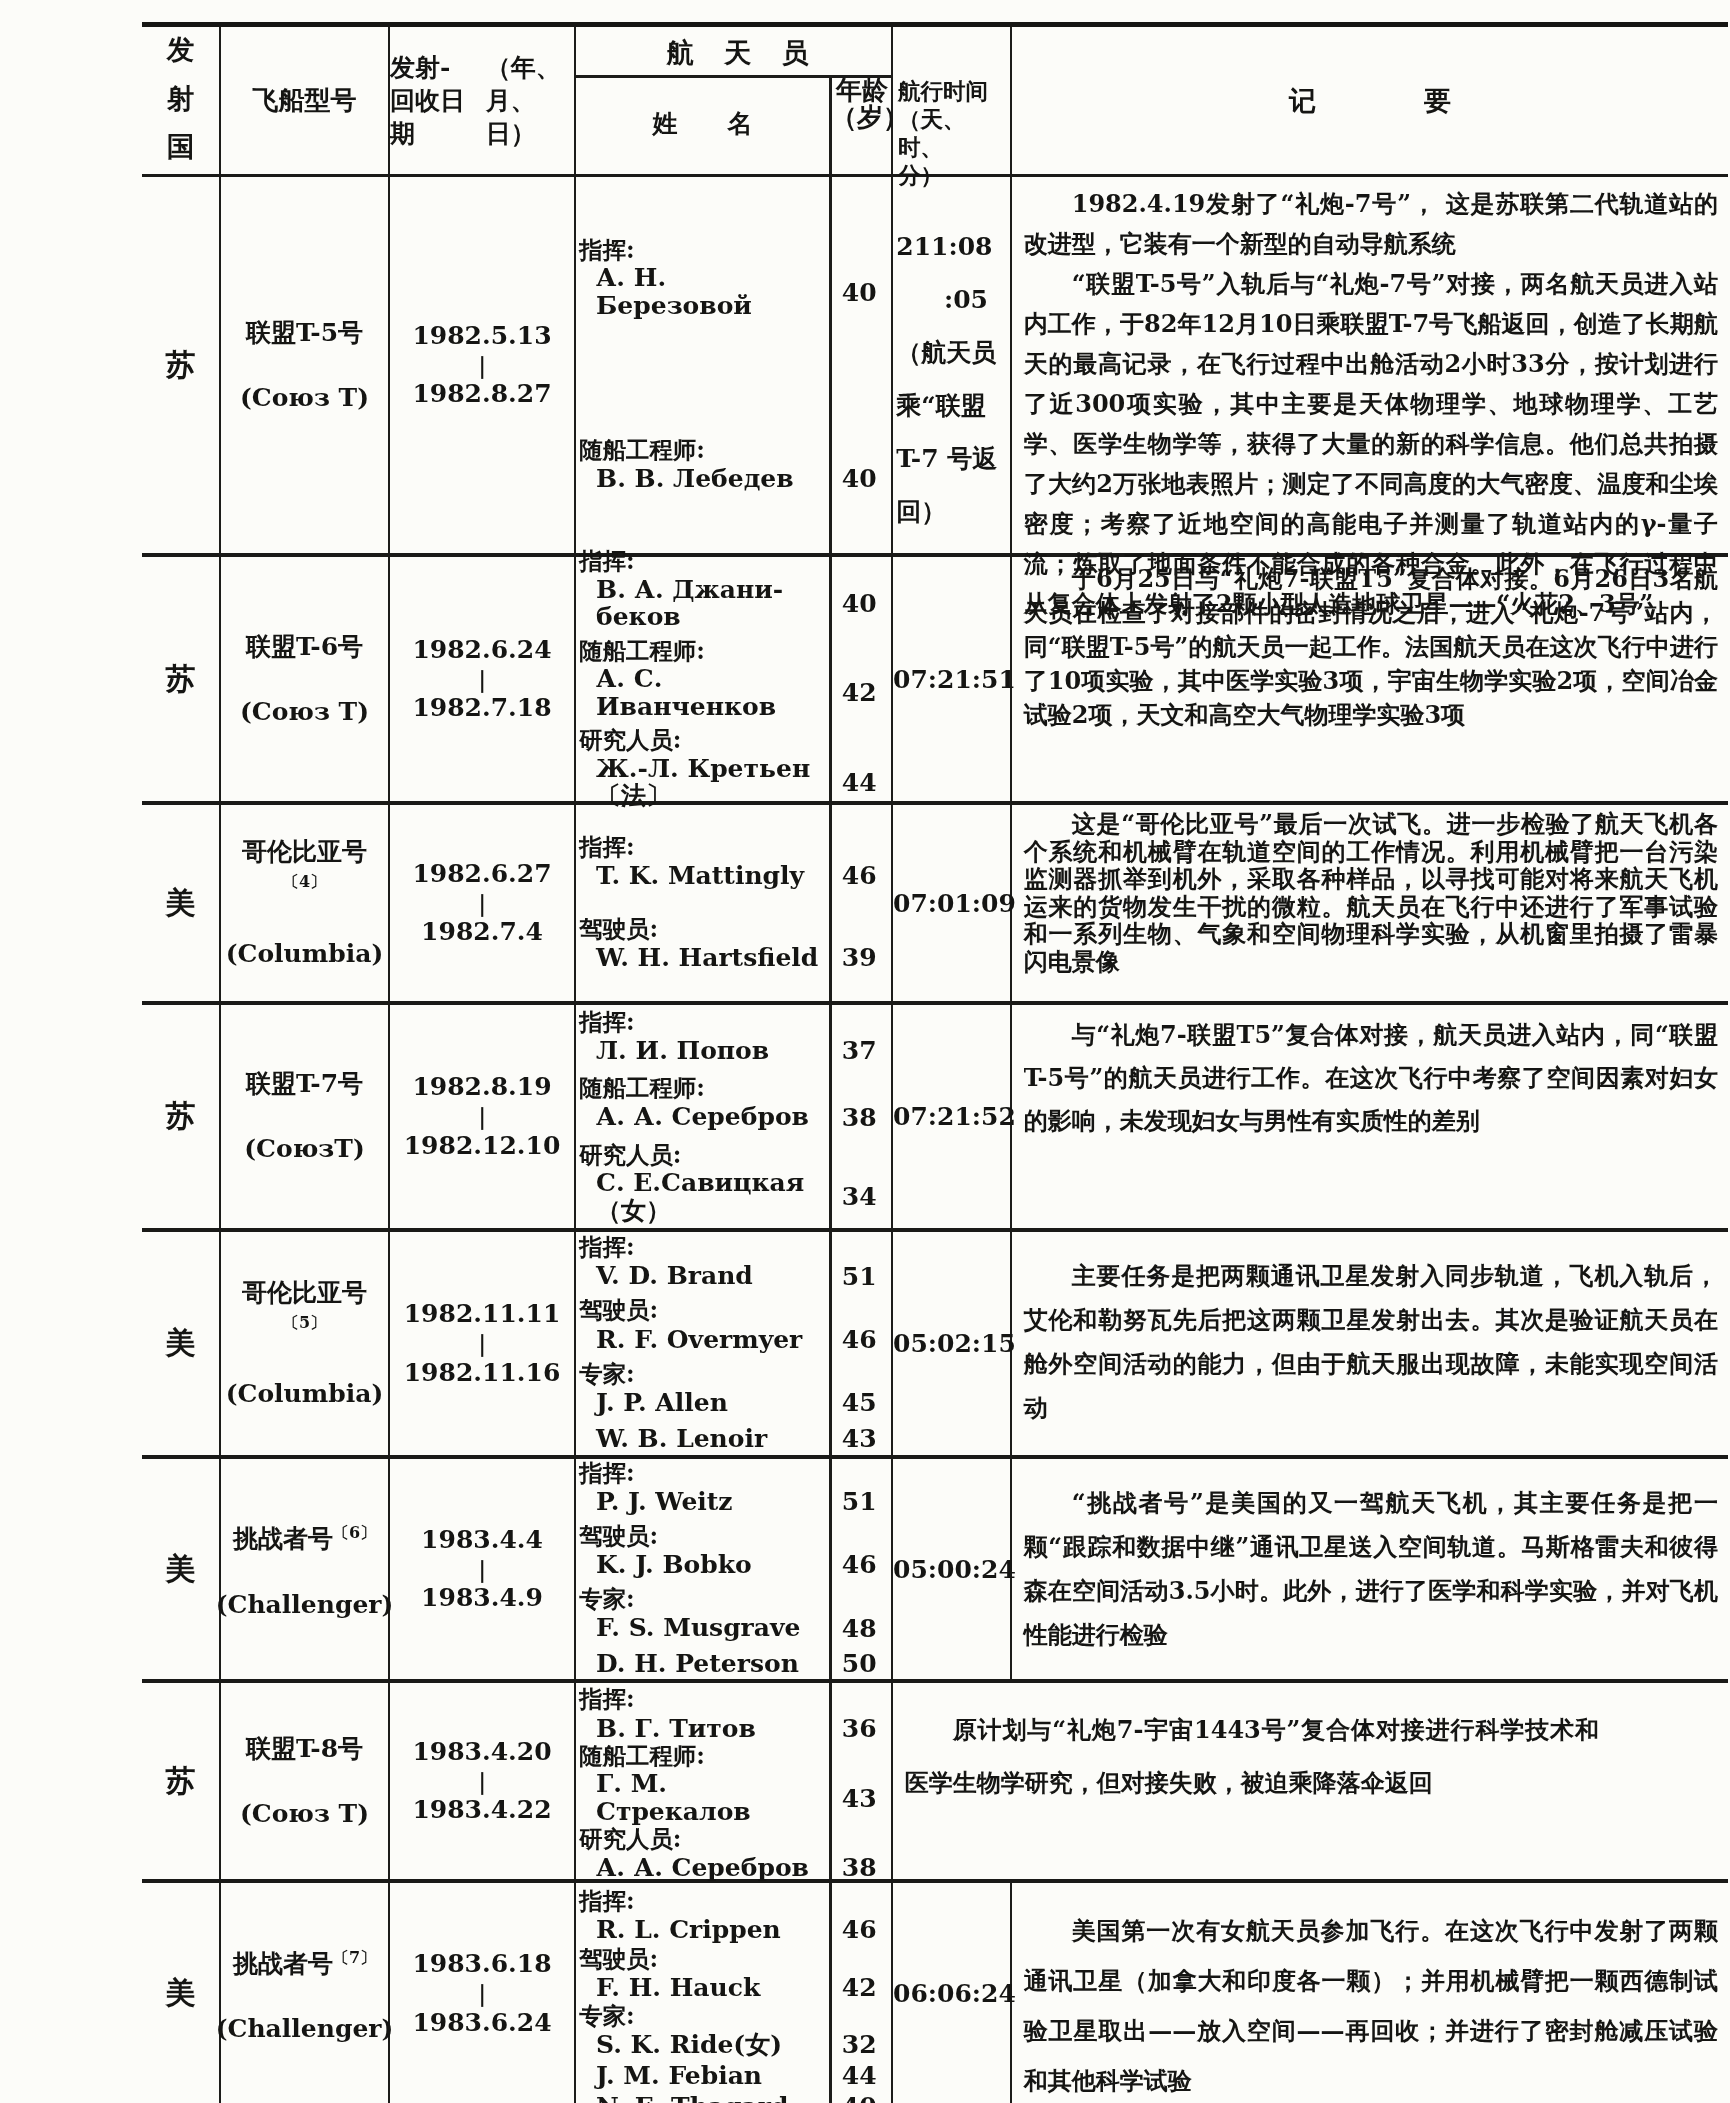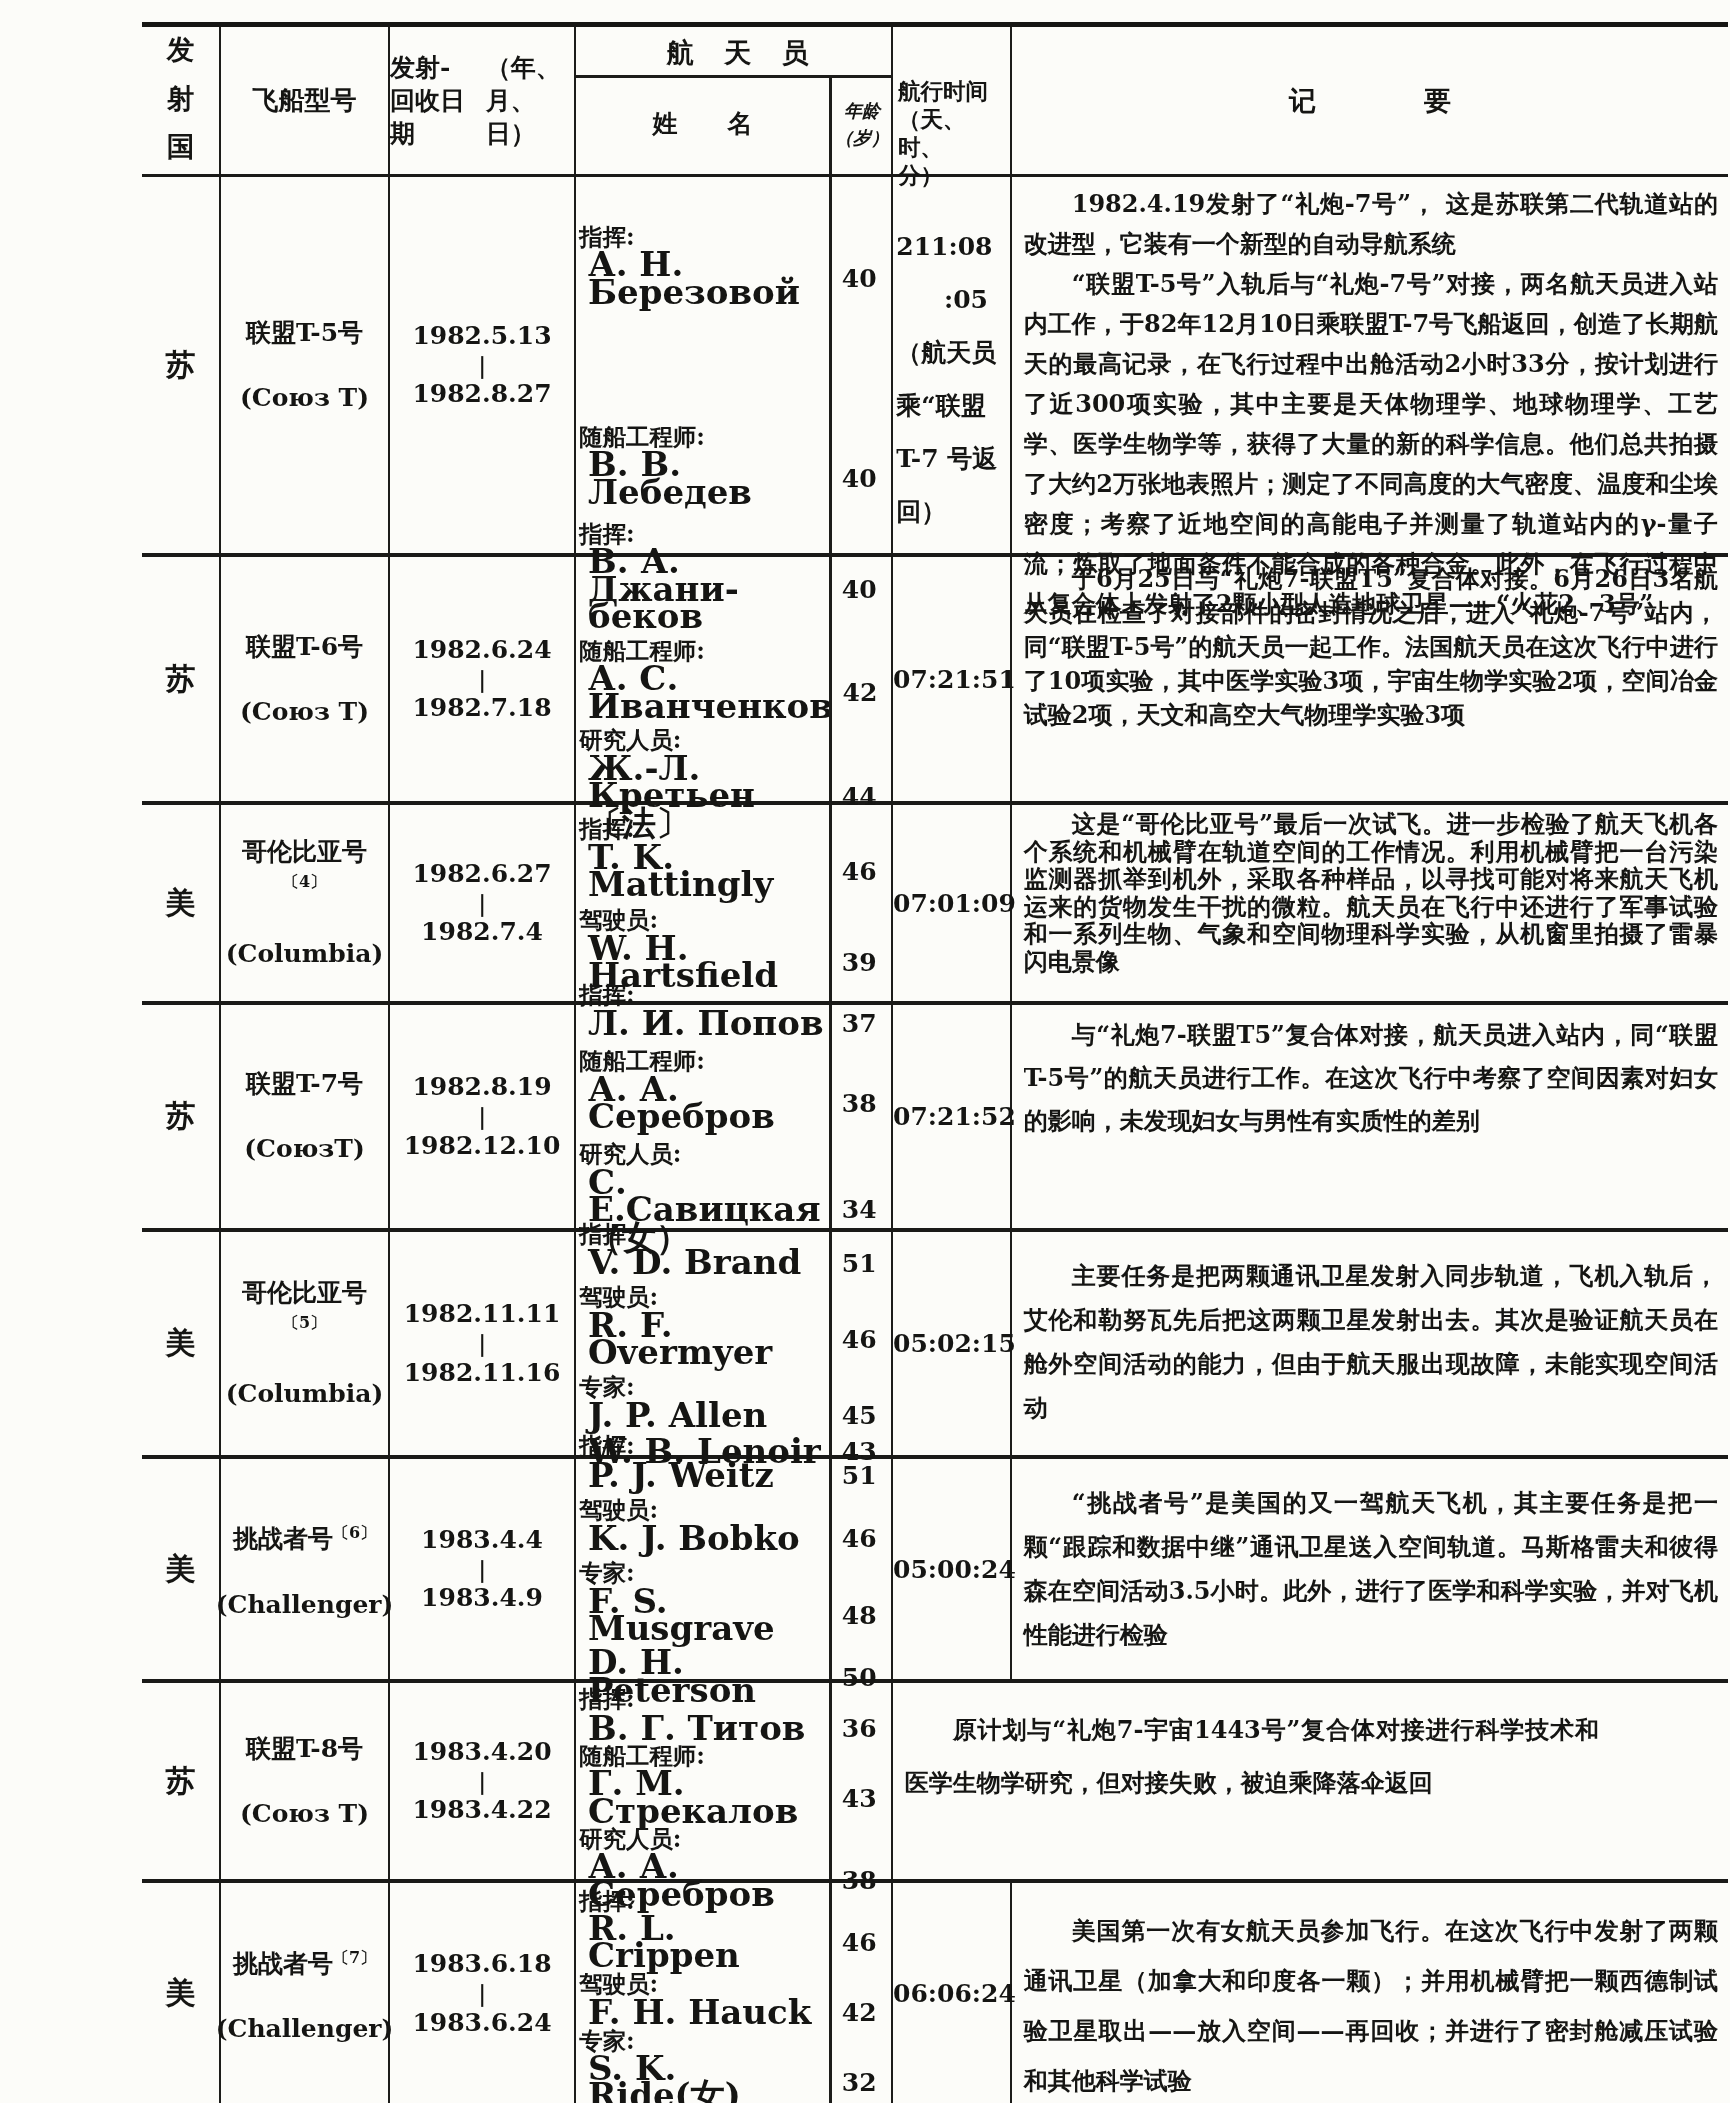--- a/index.html
+++ b/index.html
@@ -28,36 +28,36 @@
   .c-notes{width:716px;border-right:none;}
 
   
   .h-country{display:flex;flex-direction:column;justify-content:space-between;align-items:center;padding:8.3px 0 11.7px;font-size:27.6px;}
   .h-country span{display:block;line-height:30px;}
   .h-craft{display:flex;align-items:center;justify-content:center;font-size:26px;}
   .h-dates{display:flex;gap:15px;align-items:center;justify-content:center;font-size:25px;}
   .crew-head{position:absolute;top:8.3px;left:4px;width:317px;text-align:center;font-size:27px;letter-spacing:1.7px;}
   .crew-underline{position:absolute;top:48px;left:0;width:317px;height:2.5px;background:#1c1c1a;}
   .sub-name{position:absolute;top:80px;left:0;width:253px;text-align:center;font-size:25px;}
-  .sub-age{position:absolute;top:70px;left:255px;width:62px;text-align:center;font-size:18px;line-height:27px;font-style:italic;}
+  .sub-age{position:absolute;top:50px;left:255px;width:62px;text-align:center;font-size:26px;line-height:27px;}
   .vline-na{position:absolute;top:48px;bottom:0;left:253px;width:2.5px;background:#1c1c1a;}
   .h-time{font-size:22.5px;line-height:28px;padding:50px 0 0 5px;}
   .h-notes{display:flex;align-items:center;justify-content:center;font-size:27px;}
 
   
   .country{display:flex;align-items:center;justify-content:center;font-size:30px;}
   .craft{display:flex;flex-direction:column;gap:35px;align-items:center;justify-content:center;font-size:25px;text-align:center;line-height:30px;}
   .craft sup{font-size:16px;vertical-align:super;}
   .dates{display:flex;flex-direction:column;gap:5px;align-items:center;justify-content:center;font-size:25px;line-height:30px;}
   .date-bar{font-size:22px;line-height:18.4px;}
   .crew{display:flex;flex-direction:column;height:100%;padding:3.3px 0;}
   .crew-entry{width:100%;}
   .crew-role{font-size:23.4px;line-height:27.6px;padding-left:3.3px;}
   .entry-main{display:flex;align-items:center;}
-  .crew-name{width:253px;padding-left:12px;padding-right:1.7px;font-size:34px;line-height:27.6px;}
+  .crew-name{width:253px;padding-left:20px;padding-right:1.7px;font-size:25px;line-height:27.6px;}
   .crew-age{width:64px;text-align:center;font-size:25px;}
   .crew-vline{position:absolute;top:0;bottom:0;left:253px;width:2.5px;background:#1c1c1a;}
   .time{display:flex;flex-direction:column;align-items:center;justify-content:center;font-size:25px;line-height:33px;}
   .time .t-line{width:100%;text-align:center;}
   .note{padding:5px 10px 0 11.7px;font-size:24px;text-align:justify;word-break:break-all;}
   .note p{margin:0;text-indent:2em;}
 
   
   .r1{height:380px;} .r2{height:248px;} .r3{height:200px;} .r4{height:227px;}
   .r5{height:227px;} .r6{height:224px;} .r7{height:200px;} .r8{height:225px;}

